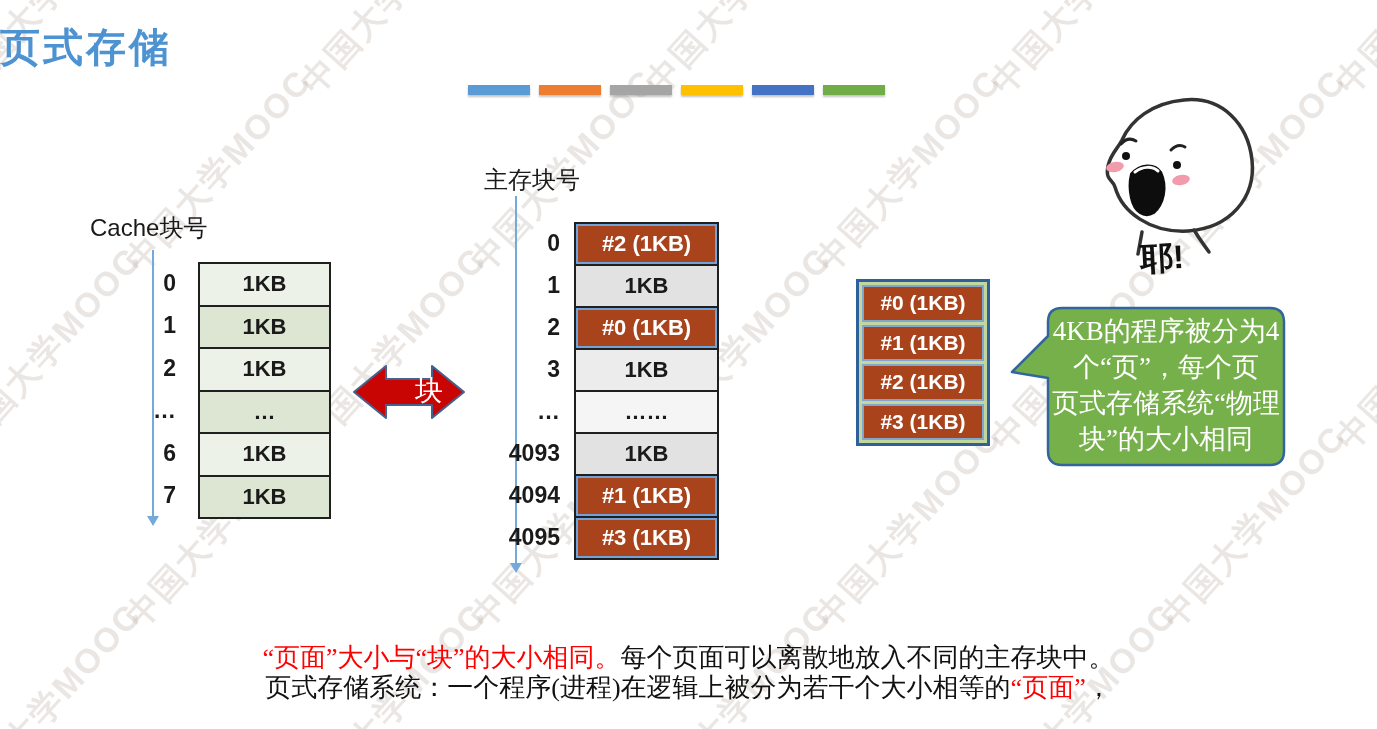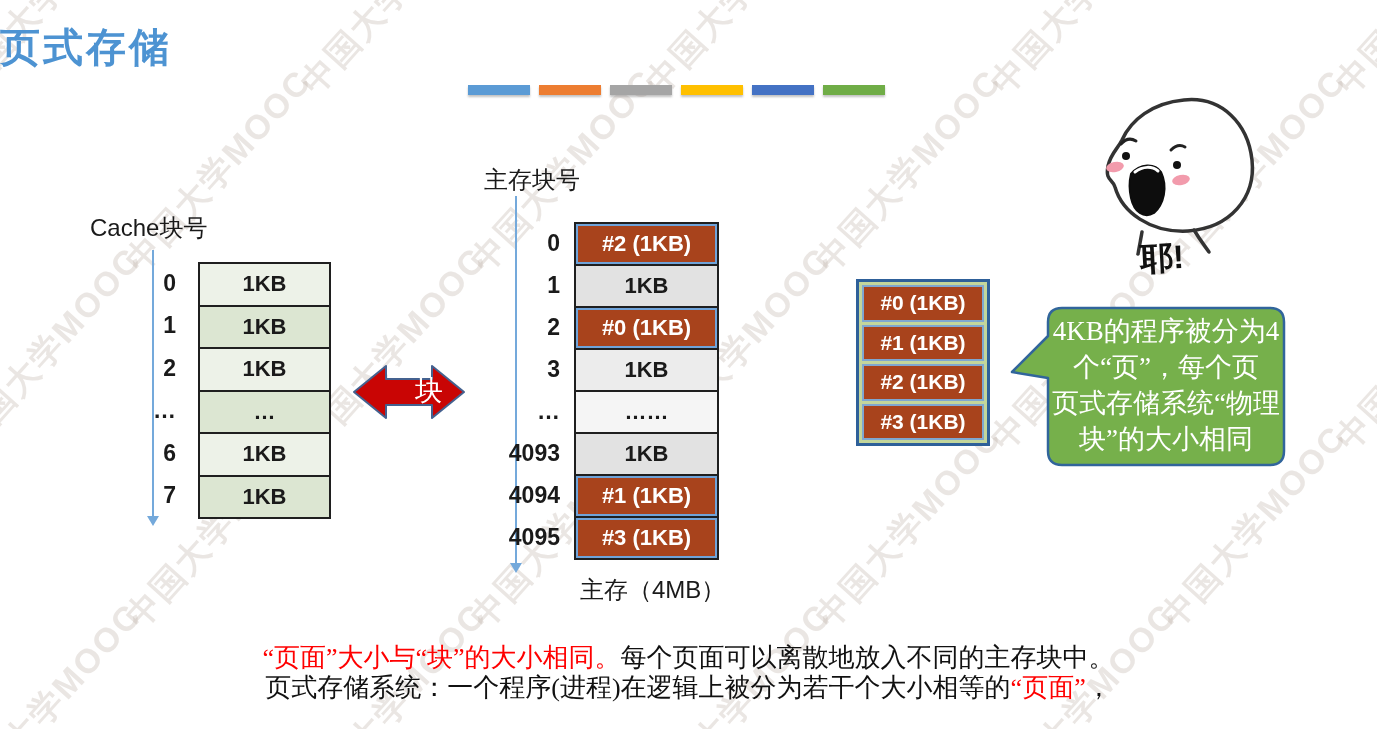--- a/index.html
+++ b/index.html
@@ -139,21 +139,20 @@
     <div class="memtable" style="left:574px;top:222px;width:145px;height:338px;">
       <div class="cell red">#2 (1KB)</div>
       <div class="cell gray">1KB</div>
       <div class="cell red">#0 (1KB)</div>
       <div class="cell gray2">1KB</div>
       <div class="cell gray-light">……</div>
       <div class="cell gray">1KB</div>
       <div class="cell red">#1 (1KB)</div>
       <div class="cell red">#3 (1KB)</div>
     </div>
-    <div class="caption" style="left:580px;top:574px;">主存（4MB）</div>
 
     <div class="pages-table">
       <div class="pcell">#0 (1KB)</div>
       <div class="pcell">#1 (1KB)</div>
       <div class="pcell">#2 (1KB)</div>
       <div class="pcell">#3 (1KB)</div>
     </div>
 
     <svg style="position:absolute;left:1010px;top:306px;" width="278" height="163" viewBox="0 0 278 163">
       <path d="M 52 2 H 260 Q 274 2 274 16 V 145 Q 274 159 260 159 H 52 Q 38 159 38 145 V 72 L 2 66 L 38 30 V 16 Q 38 2 52 2 Z" fill="#76B04B" stroke="#31659B" stroke-width="2.5" stroke-linejoin="round"></path>

